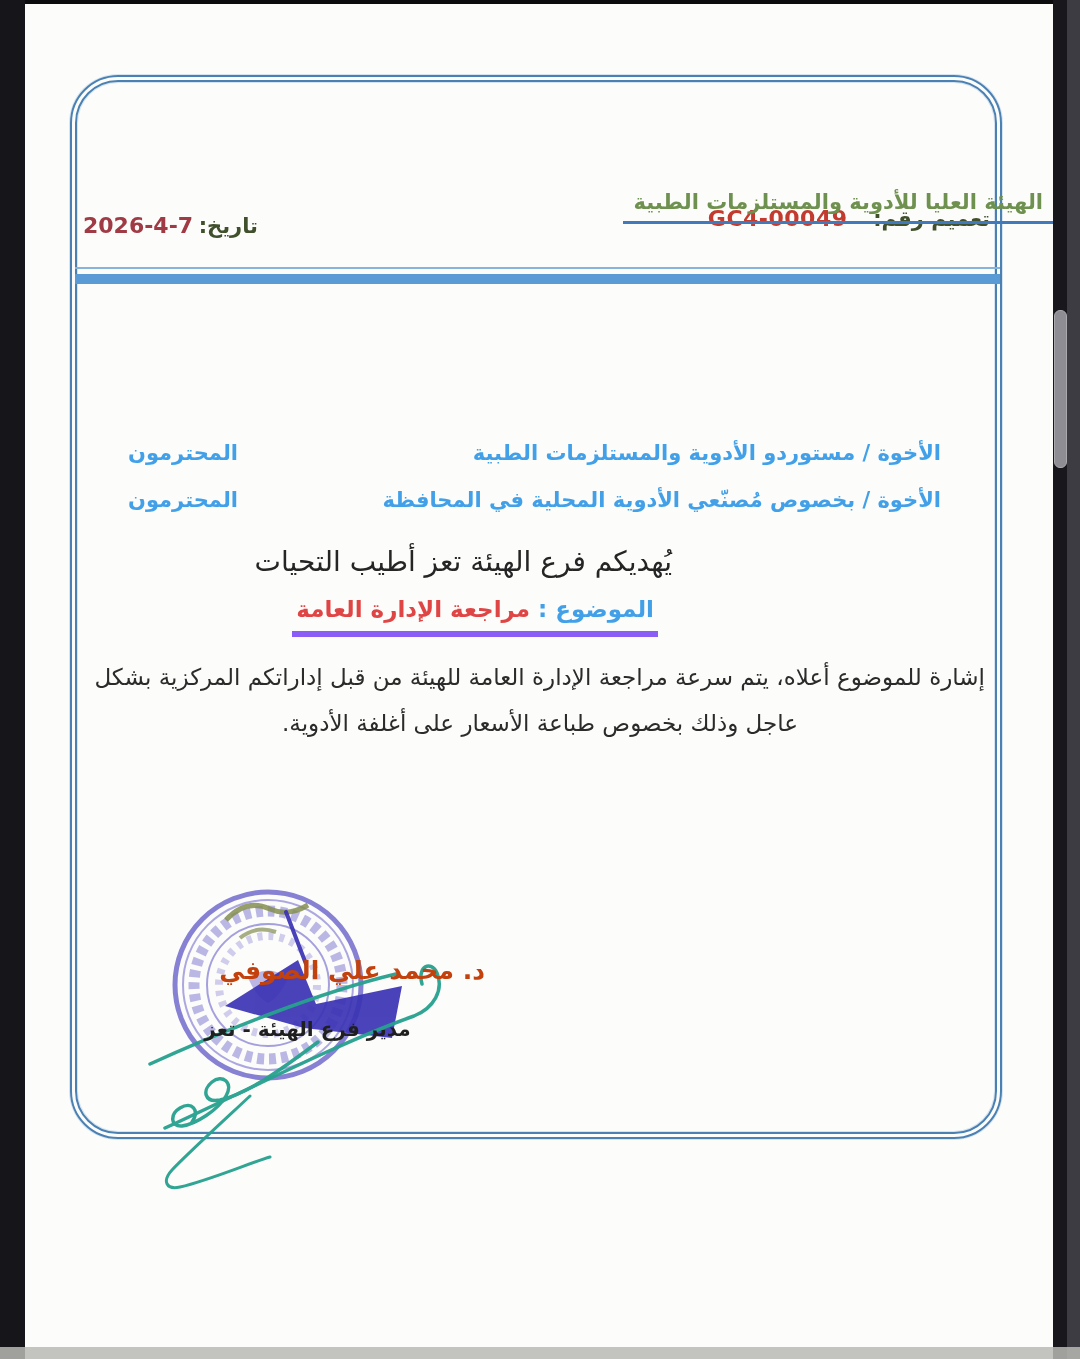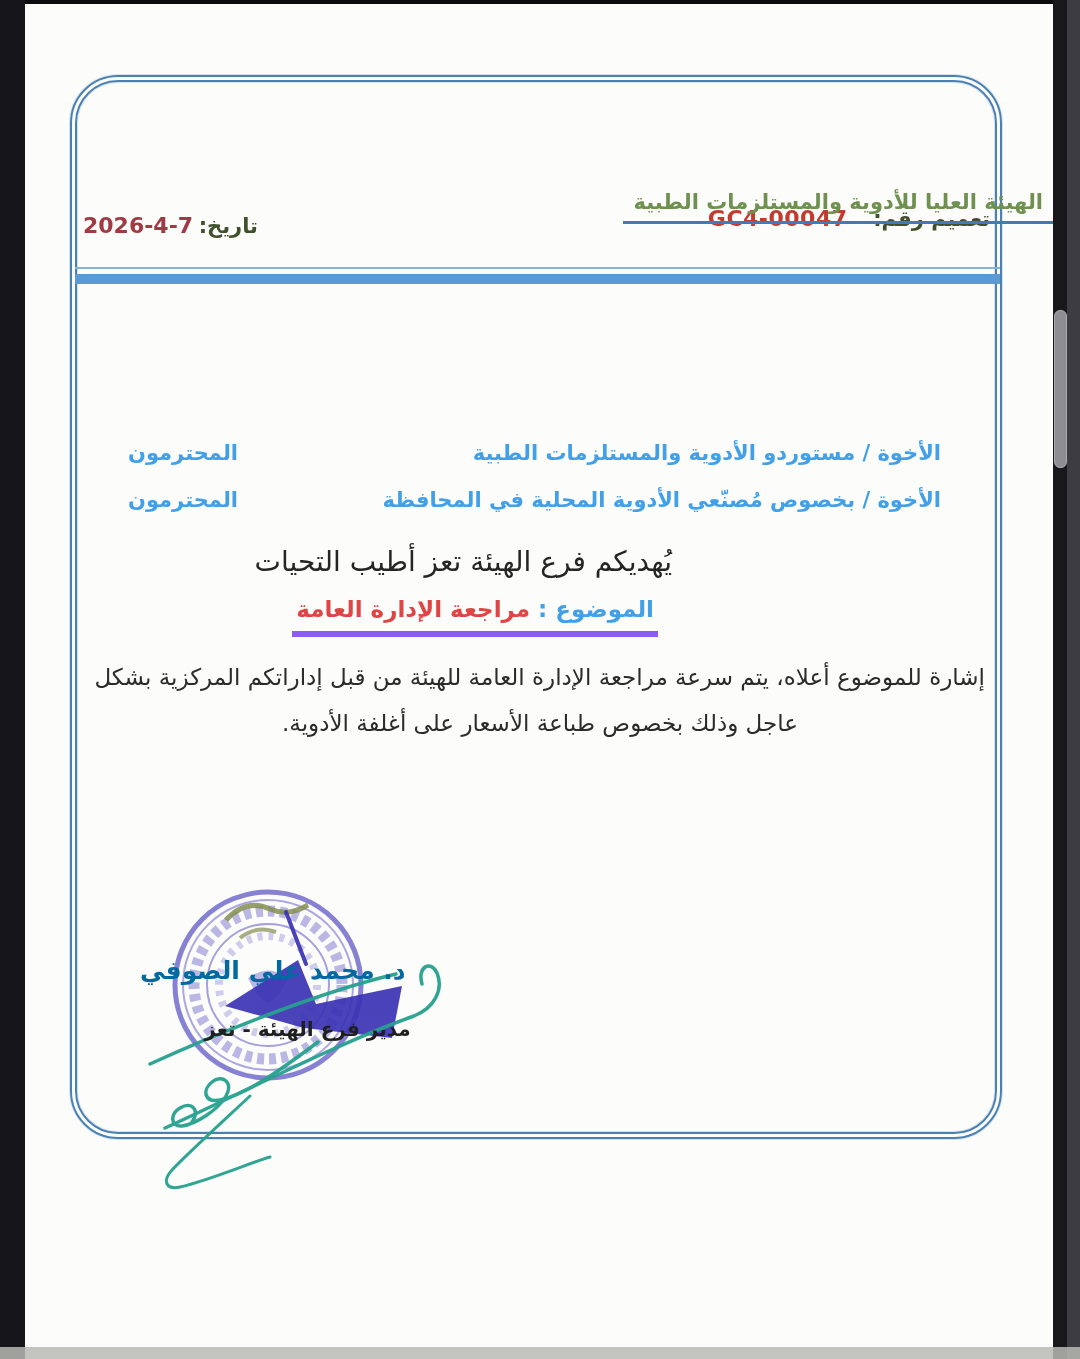--- a/index.html
+++ b/index.html
@@ -52,43 +52,43 @@
     border-bottom:6px solid #8b5cf6;padding:0 4px 9px 4px;font-weight:bold;font-size:23px;}
   .subject .lbl{color:#41a0e8;}
   .subject .val{color:#e04545;}
 
   .body-par{position:absolute;top:650px;left:70px;width:890px;text-align:center;
     color:#2b2b2b;font-size:23px;line-height:46px;}
   .body-par .line{white-space:nowrap;}
 
   
   .sig-svg{position:absolute;left:75px;top:852px;width:420px;height:390px;}
-  .sig-name{position:absolute;left:115px;top:952px;width:345px;text-align:left;z-index:3;
-    color:#0369a1;font-weight:bold;font-size:25px;white-space:nowrap;}
+  .sig-name{position:absolute;left:115px;top:952px;width:345px;text-align:right;z-index:3;
+    color:#c2410c;font-weight:bold;font-size:25px;white-space:nowrap;}
   .sig-title{position:absolute;left:110px;top:1013px;width:345px;text-align:center;z-index:3;
     color:#1f1f1f;font-weight:bold;font-size:20px;white-space:nowrap;}
 </style>
 </head>
 <body>
 
 <div class="screen">
   <div class="top-strip"></div>
   <div class="left-strip"></div>
   <div class="right-rail">
     <div class="rail-inner"></div>
   </div>
   <div class="scroll-thumb"></div>
 
   <div class="page">
     <div class="frame"></div>
 
     <div class="hdr-circ rtl">
       <span class="lbl">تعميم رقم:</span>
       <span> </span>
-      <span class="num ltr">GC4-00047</span>
+      <span class="num ltr">GC4-00049</span>
     </div>
 
     <div class="org-wrap">
       <span class="org">الهيئة العليا للأدوية والمستلزمات الطبية</span>
     </div>
 
     <div class="hdr-date rtl">
       <span class="lbl">تاريخ:</span>
       <span> </span>
       <span class="num ltr">2026-4-7</span>

